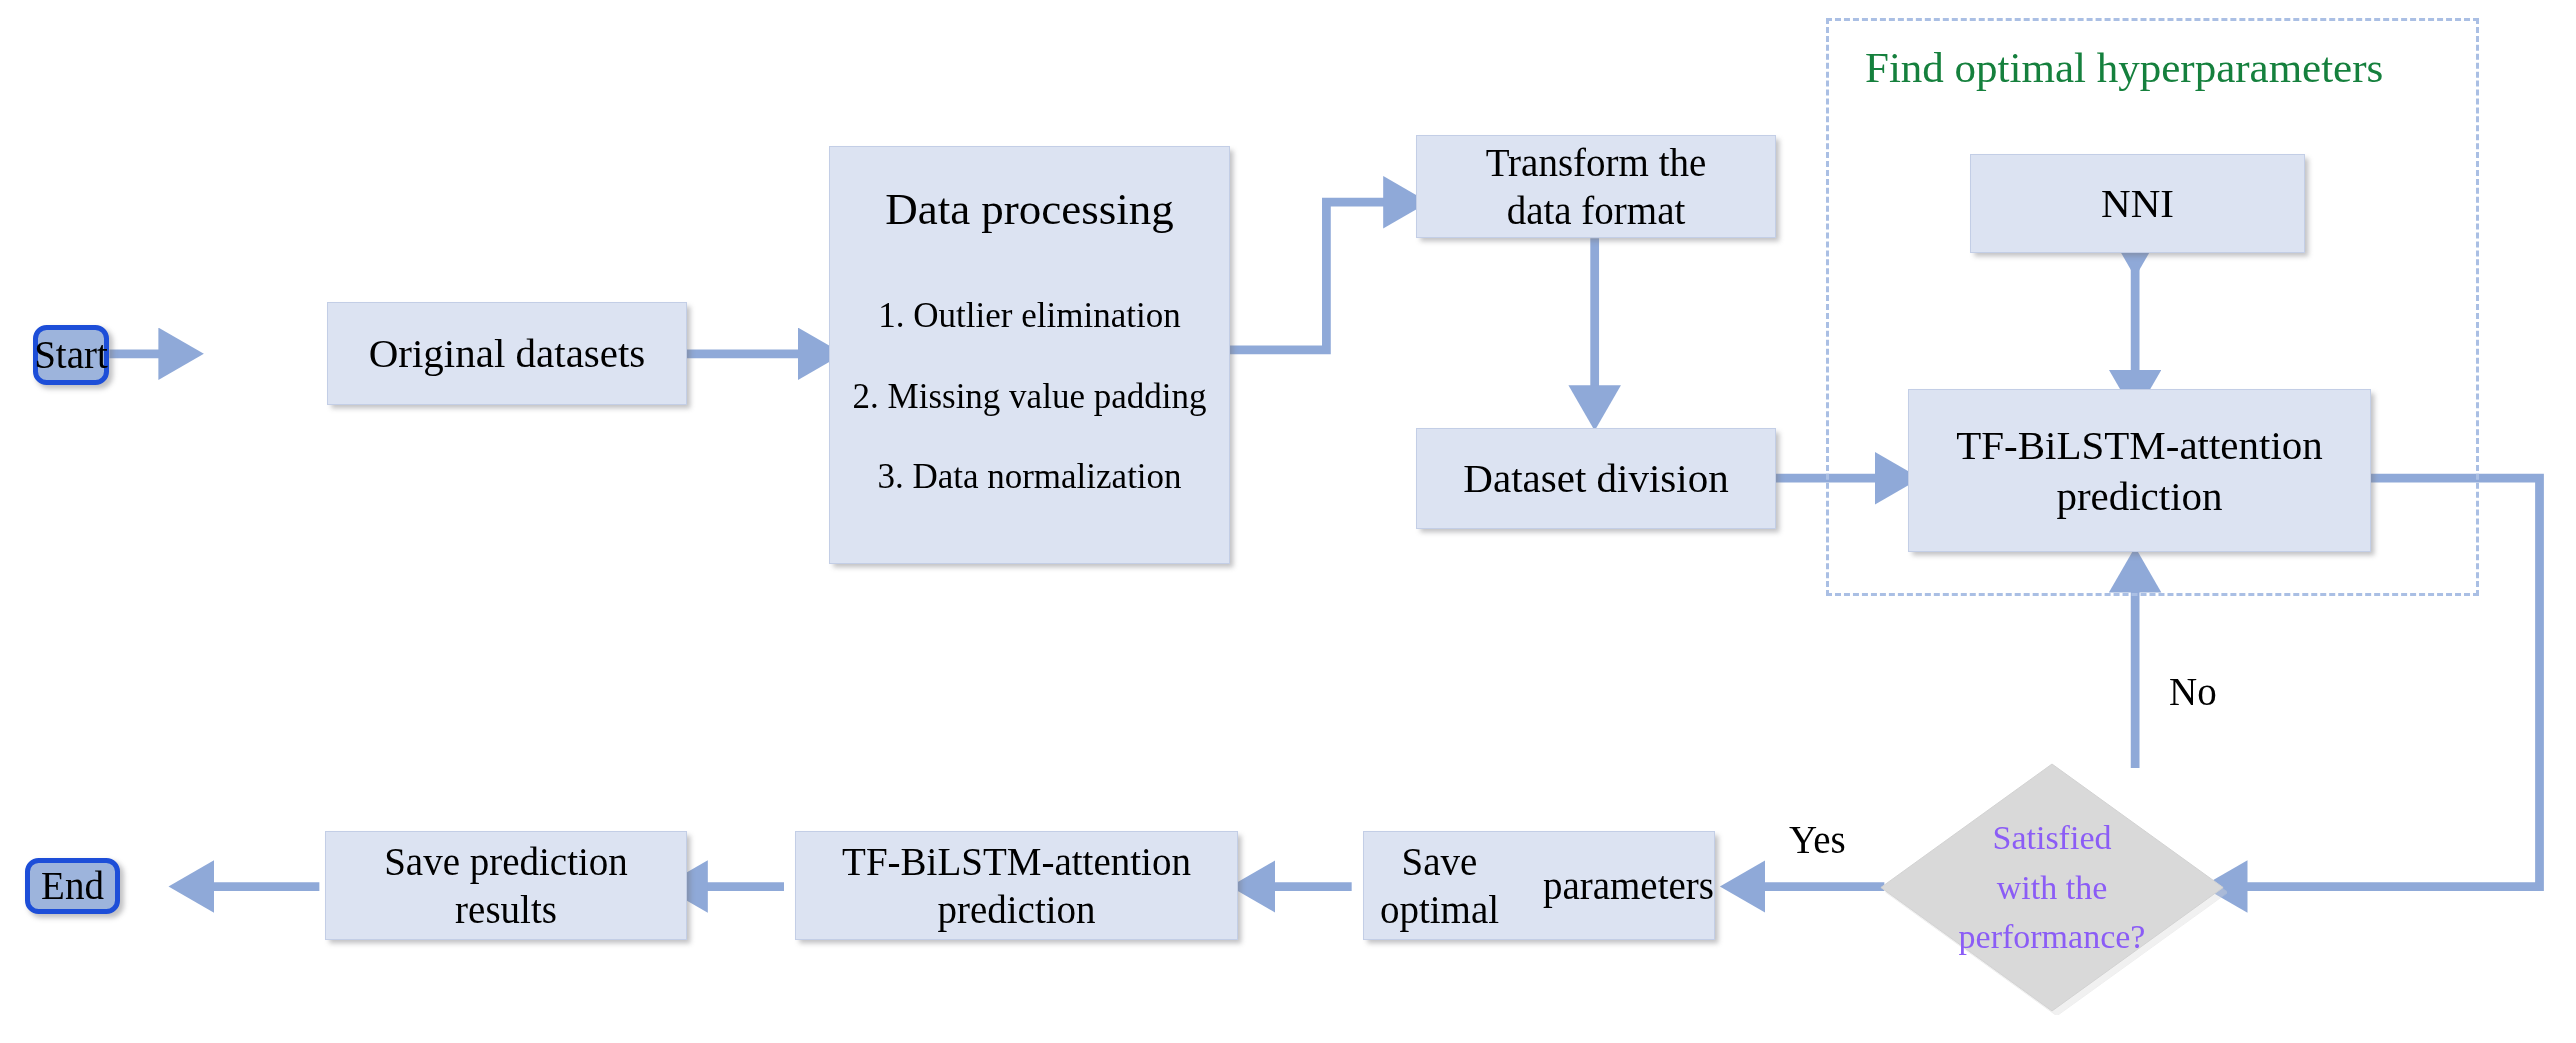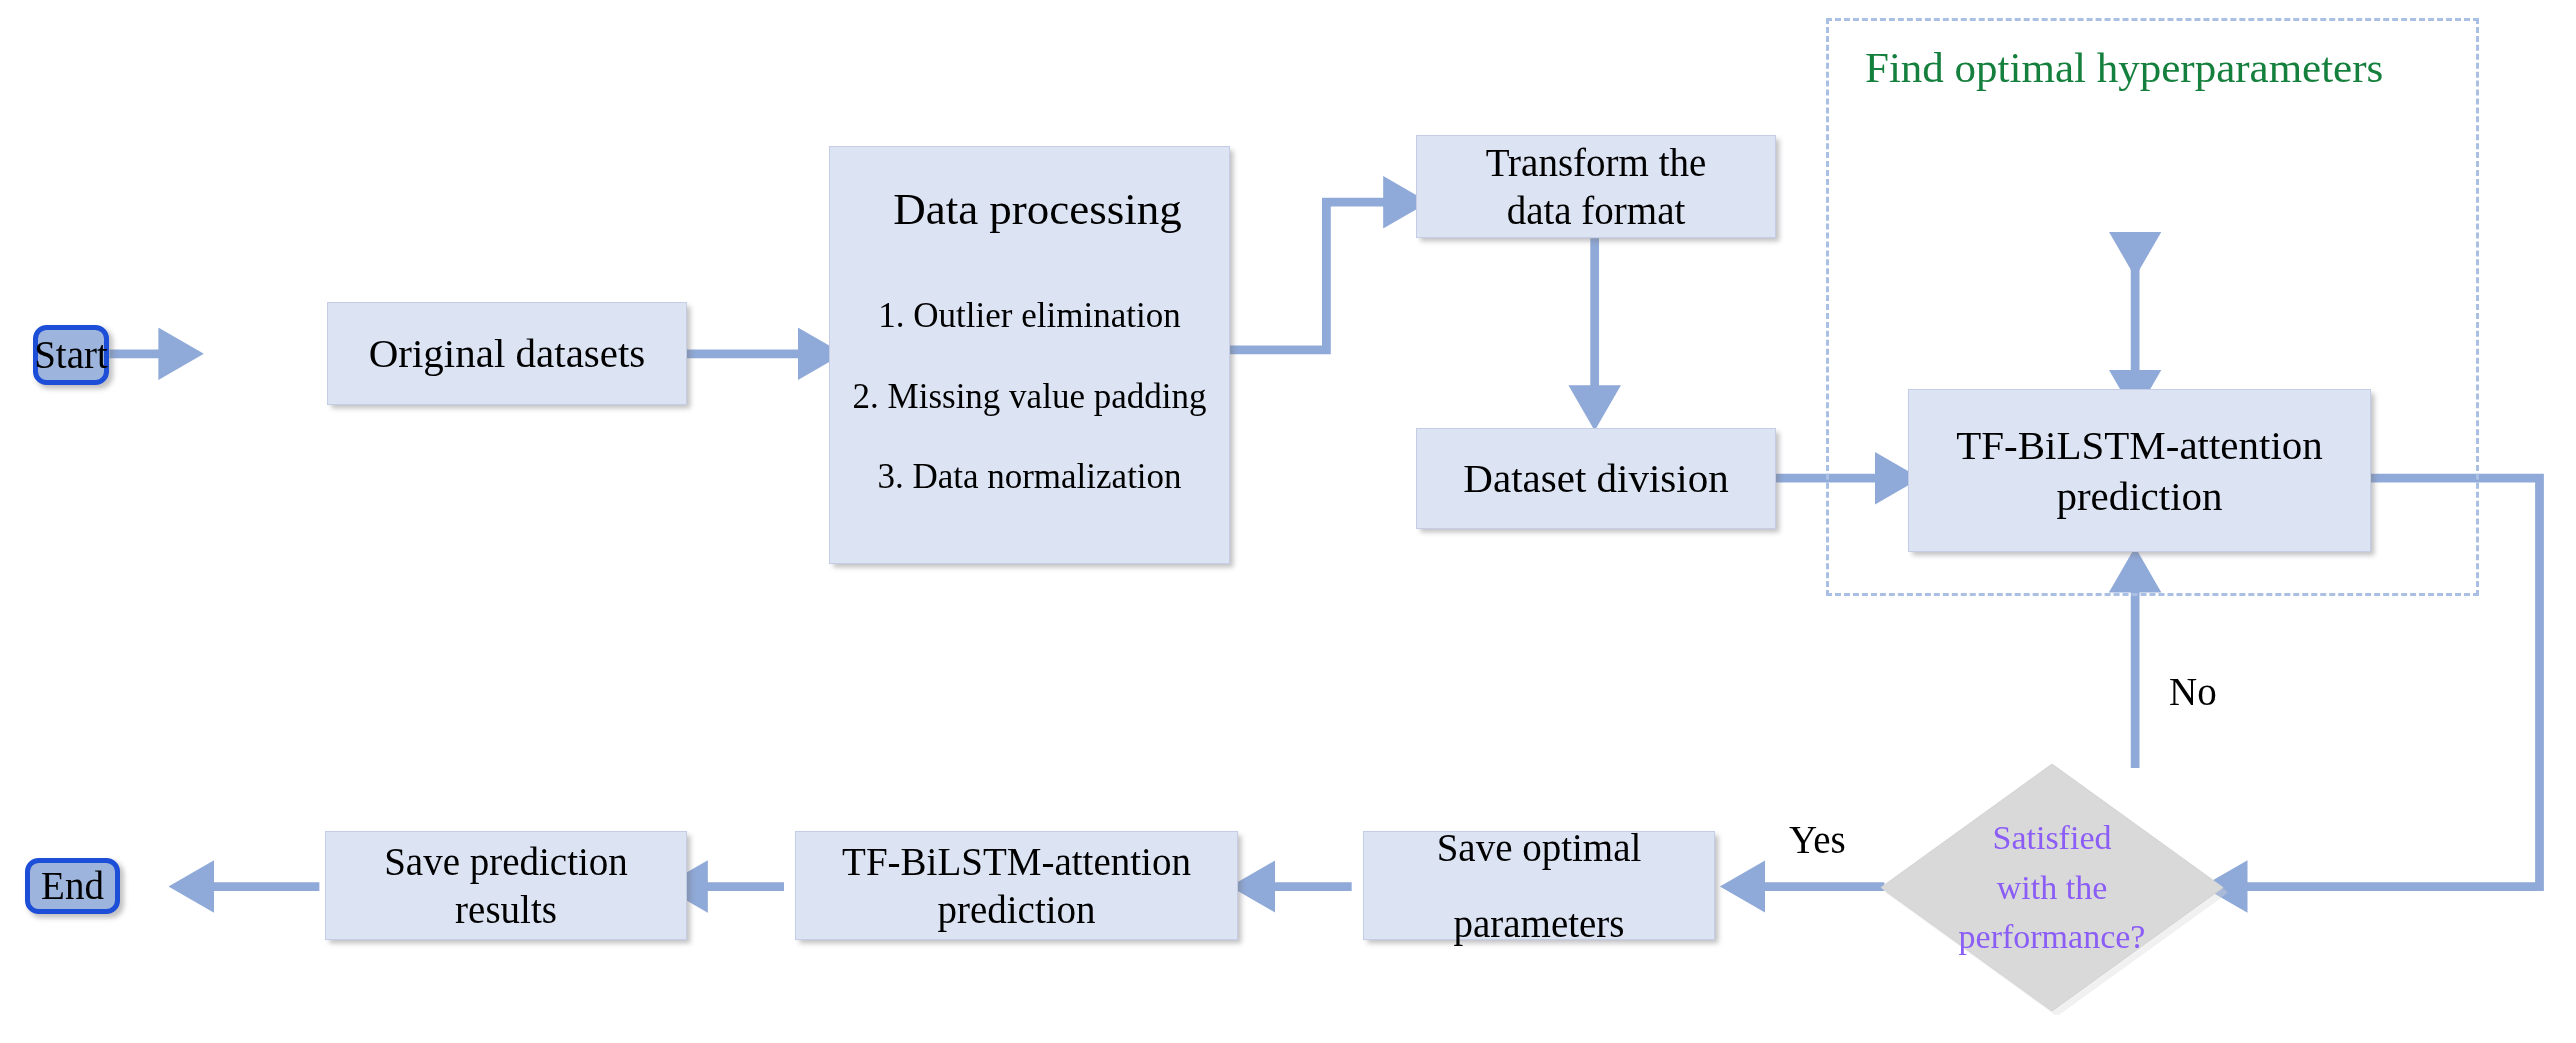--- a/index.html
+++ b/index.html
@@ -137,54 +137,57 @@
 
   <div class="node terminal" style="left:33px; top:325px; width:76px; height:60px; font-size:39px;">
     <span class="lbl">Start</span>
   </div>
 
   <div class="node proc" style="left:327px; top:302px; width:360px; height:103px; font-size:41px;">
     <span class="lbl">Original datasets</span>
   </div>
 
   <div class="node proc" style="left:829px; top:146px; width:401px; height:418px; display:block;">
-    <div class="dp-title" style="top:35px; font-size:45px;padding-left:8px;">Data processing</div>
+    <div class="dp-title" style="top:35px; font-size:45px;">Data processing</div>
     <div class="dp-line" style="top:148px; font-size:35px;">1. Outlier elimination</div>
     <div class="dp-line" style="top:229px; font-size:35px;">2. Missing value padding</div>
     <div class="dp-line" style="top:309px; font-size:35px;">3. Data normalization</div>
   </div>
 
   <div class="node proc" style="left:1416px; top:135px; width:360px; height:103px; font-size:39px; flex-direction:column;">
     <span class="lbl">Transform the</span>
     <span class="lbl">data format</span>
   </div>
 
   <div class="node proc" style="left:1416px; top:428px; width:360px; height:101px; font-size:41px;">
     <span class="lbl">Dataset division</span>
   </div>
 
+  <div class="node proc" style="left:1970px; top:154px; width:335px; height:99px; font-size:41px;">
+    <span class="lbl">NNI</span>
+  </div>
 
   <div class="node proc" style="left:1908px; top:389px; width:463px; height:163px; font-size:41px; flex-direction:column;">
     <span class="lbl">TF-BiLSTM-attention</span>
     <span class="lbl">prediction</span>
   </div>
 
   <div class="diamond-wrap" style="left:1877px; top:760px; width:350px; height:255px;">
     <svg width="350" height="255" viewBox="0 0 360 262" style="position:absolute; left:0; top:0;">
       <polygon points="180,4 356,131 180,258 4,131" fill="#d9d9d9" stroke="#d0d0d0" stroke-width="1" transform="translate(5,5)" opacity="0.35"></polygon>
       <polygon points="180,4 356,131 180,258 4,131" fill="#d9d9d9" stroke="#d2d2d2" stroke-width="1"></polygon>
     </svg>
     <div class="diamond-text" style="font-size:34px;">
       <span>Satisfied</span>
       <span>with the</span>
       <span>performance?</span>
     </div>
   </div>
 
-  <div class="node proc" style="left:1363px; top:831px; width:352px; height:109px; font-size:39px; flex-direction:column;gap:28px;">
+  <div class="node proc" style="left:1363px; top:831px; width:352px; height:109px; font-size:39px; flex-direction:row;gap:28px;">
     <span class="lbl">Save optimal</span>
     <span class="lbl">parameters</span>
   </div>
 
   <div class="node proc" style="left:795px; top:831px; width:443px; height:109px; font-size:39px; flex-direction:column;">
     <span class="lbl">TF-BiLSTM-attention</span>
     <span class="lbl">prediction</span>
   </div>
 
   <div class="node proc" style="left:325px; top:831px; width:362px; height:109px; font-size:39px; flex-direction:column;">

